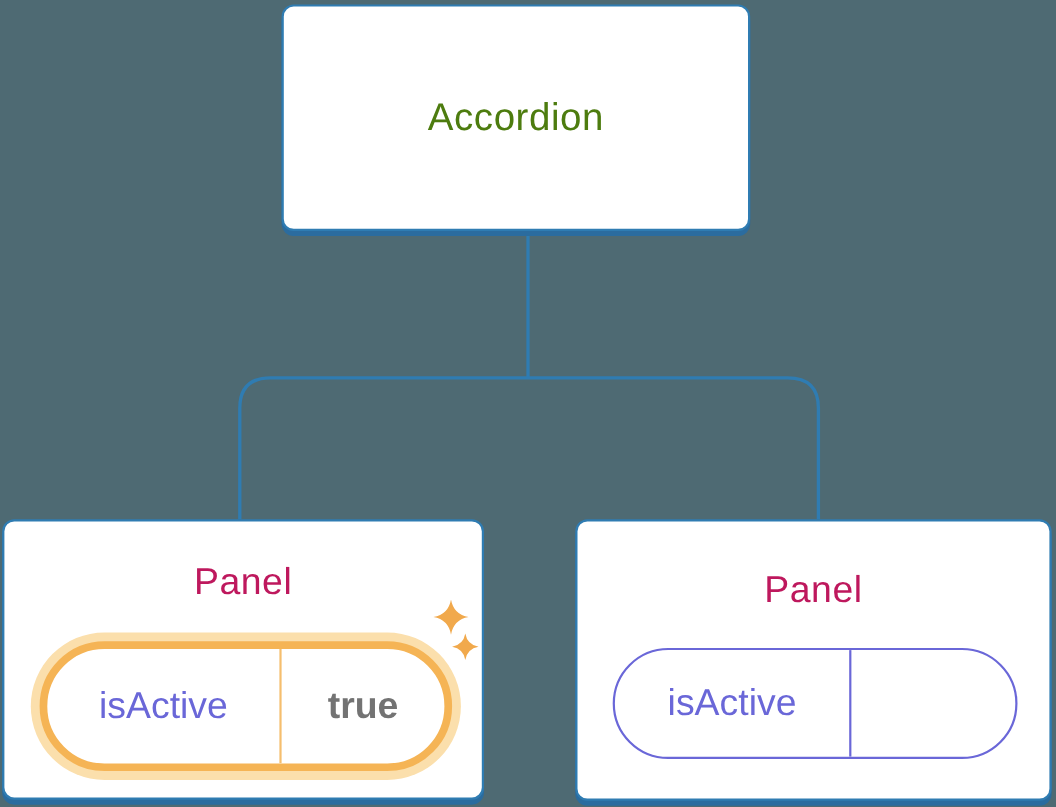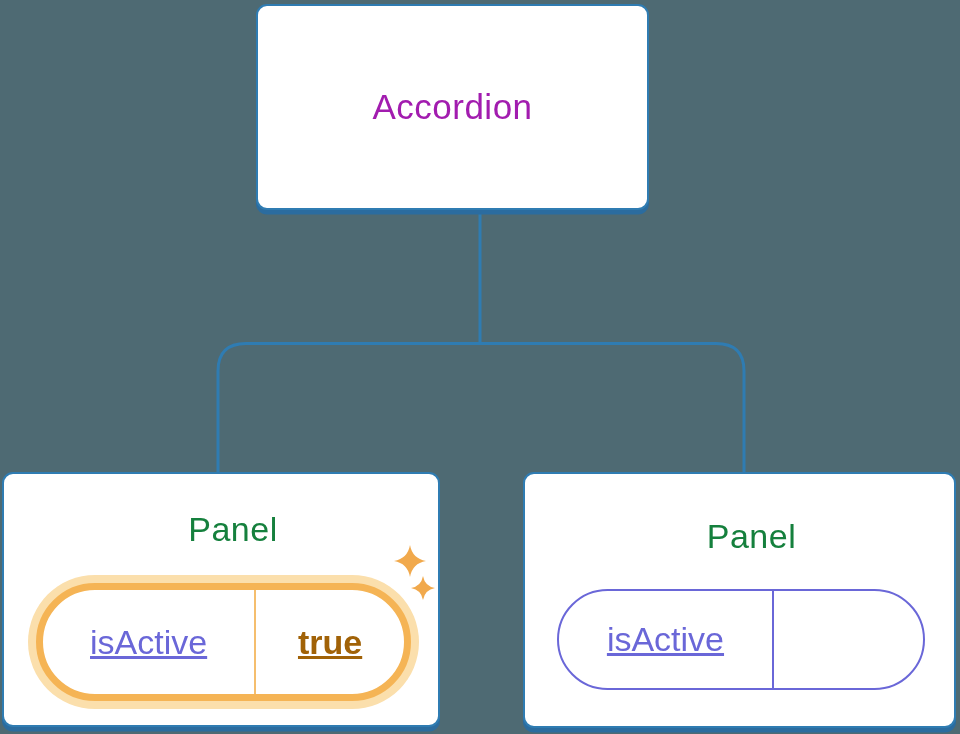--- a/index.html
+++ b/index.html
@@ -21,65 +21,64 @@
   .node {
     position: absolute;
     background: #FFFFFF;
     border: 2.5px solid #2F7CB2;
     border-radius: 11px;
     box-shadow: 0 4.5px 0 #2B6C9F;
     box-sizing: border-box;
   }
   .root {
     left: 256px; top: 4px;
-    width: 393px; height: 206px;
+    width: 426px; height: 206px;
     display: flex; align-items: center; justify-content: center;
-    color: #a21caf;
+    color: #4d7c0f;
     font-size: 35px; font-weight: 500;
     letter-spacing: 0.5px;
   }
   .panel-left  { left: 2px;   top: 472px; width: 438px; height: 255px; border-width: 2px; }
   .panel-right { left: 523px; top: 472px; width: 433px; height: 256px; border-width: 2px; }
   .panel-title {
     position: absolute; left: 0; width: 100%;
     text-align: center;
-    color: #15803d;
+    color: #be185d;
     font-size: 34px; font-weight: 500;
     letter-spacing: 0.5px;
-    padding-left: 12px;
   }
   .panel-left  .panel-title { top: 36px; }
   .panel-right .panel-title { top: 43px; }
 
   .pill {
     position: absolute;
     background: #FFFFFF;
     border-radius: 999px;
     box-sizing: border-box;
     display: flex;
     align-items: stretch;
     overflow: hidden;
     font-size: 34px;
   }
   .pill .cell {
-    display: flex; align-items: center; justify-content: center; text-decoration: underline;
+    display: flex; align-items: center; justify-content: center;
   }
   .pill .cell-name  { flex: 0 0 58.5%; }
   .pill .cell-value { flex: 1 1 auto; }
   .pill .divider { flex: 0 0 2px; }
 
   .pill-active {
     left: 32px; top: 109px;
     width: 375px; height: 118px;
     border: 7px solid #F5B455;
     box-shadow: 0 0 0 8px #FBDFAC;
     color: #6A67D8;
   }
   .pill-active .divider { background: #F5BE6E; }
-  .pill-active .cell-value { color: #a16207; font-weight: 700; }
+  .pill-active .cell-value { color: #737373; font-weight: 700; }
 
   .pill-inactive {
     left: 32px; top: 115px;
     width: 368px; height: 101px;
     border: 2px solid #6A67D8;
     color: #6A67D8;
   }
   .pill-inactive .divider { background: #6A67D8; }
 
   .sparkles {

